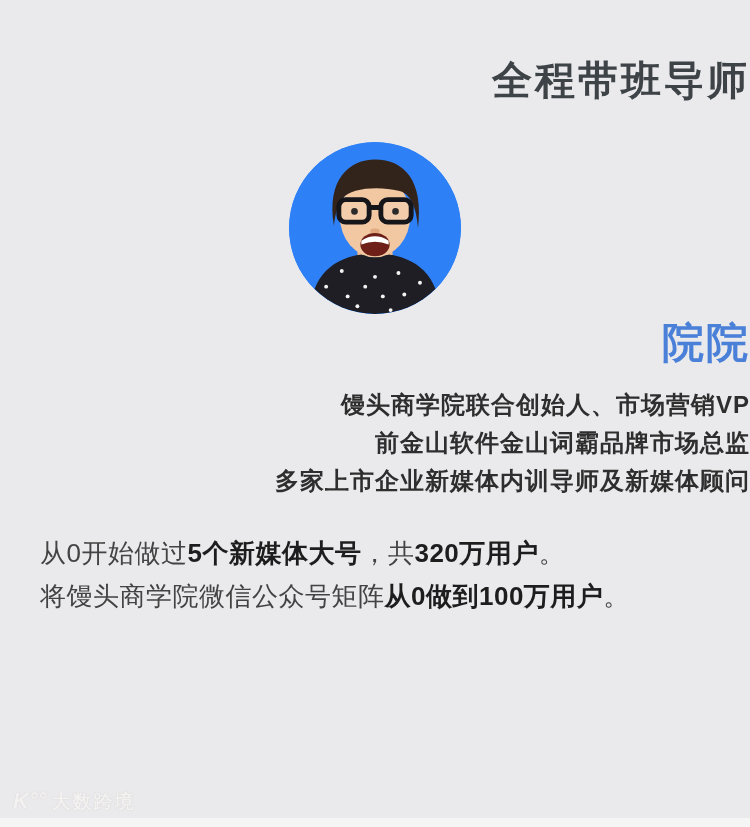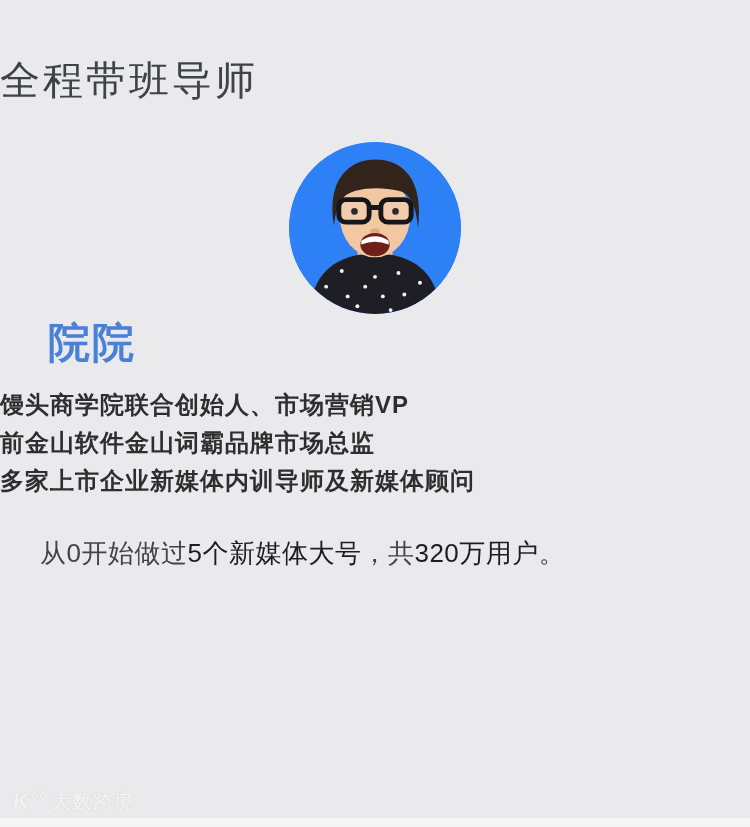--- a/index.html
+++ b/index.html
@@ -15,44 +15,44 @@
   }
   *{box-sizing:border-box;}
   html,body{margin:0;padding:0;background:#dcdcde;}
   .poster{
     width:750px;height:827px;position:relative;overflow:hidden;margin:0 auto;
     background:var(--background);
     font-family:"Liberation Sans","DejaVu Sans",sans-serif;
     color:var(--body-text);
   }
   .title{
-    margin:0;padding-top:56px;text-align:left;
-    font-size:40px;font-weight:400;letter-spacing:3px;
+    margin:0;padding-top:56px;text-align:right;
+    font-size:40px;font-weight:700;letter-spacing:3px;
     color:var(--title-text);line-height:48px;
   }
   .avatar-wrap{
     width:172px;height:172px;margin:38px auto 0;border-radius:50%;
     overflow:hidden;background:var(--avatar-blue);
   }
   .avatar-wrap svg{display:block;}
   .name{
-    margin-top:4px;text-align:left;
+    margin-top:4px;text-align:right;
     font-size:42px;font-weight:600;letter-spacing:2px;line-height:50px;
     color:var(--name-blue);
     padding-left:48px;
   }
-  .creds{margin-top:18px;text-align:left;}
+  .creds{margin-top:18px;text-align:right;}
   .cred-line{
     font-size:24px;line-height:38px;font-weight:600;
     color:var(--credential-text);letter-spacing:1px;
   }
   .bio{margin:32px 40px 0;text-align:left;}
   .bio-block{margin:0 0 12px;}
   .bio-line{margin:0;font-size:26px;line-height:43px;letter-spacing:0.5px;color:var(--body-text);}
-  .bio-line .b{font-weight:400;color:var(--bold-text);}
+  .bio-line .b{font-weight:700;color:var(--bold-text);}
   .watermark{
     position:absolute;left:13px;bottom:12px;
     display:flex;align-items:baseline;gap:5px;
     color:var(--watermark);letter-spacing:2px;
     text-shadow:0 0 1px rgba(170,170,170,0.55);
     user-select:none;
   }
   .wm-icon{font-size:22px;font-weight:700;font-style:italic;letter-spacing:0;}
   .wm-text{font-size:19px;font-weight:600;}
   .bottom-strip{position:absolute;left:0;right:0;bottom:0;height:9px;background:var(--bottom-strip);}
@@ -119,20 +119,21 @@
 
   <div class="creds">
       <div class="cred-line">馒头商学院联合创始人、市场营销VP</div>
       <div class="cred-line">前金山软件金山词霸品牌市场总监</div>
       <div class="cred-line">多家上市企业新媒体内训导师及新媒体顾问</div>
     </div>
 
   <div class="bio">
       <div class="bio-block">
         <p class="bio-line"><span>从0开始做过</span><span class="b">5个新媒体大号</span><span>，共</span><span class="b">320万用户</span><span>。</span></p>
+        <p class="bio-line"><span>将馒头商学院微信公众号矩阵</span><span class="b">从0做到100万用户</span><span>。</span></p>
       </div>
     </div>
 
   <div class="watermark">
     <span class="wm-icon">K°°</span>
     <span class="wm-text">大数跨境</span>
   </div>
 
   <div class="bottom-strip"></div>
 

